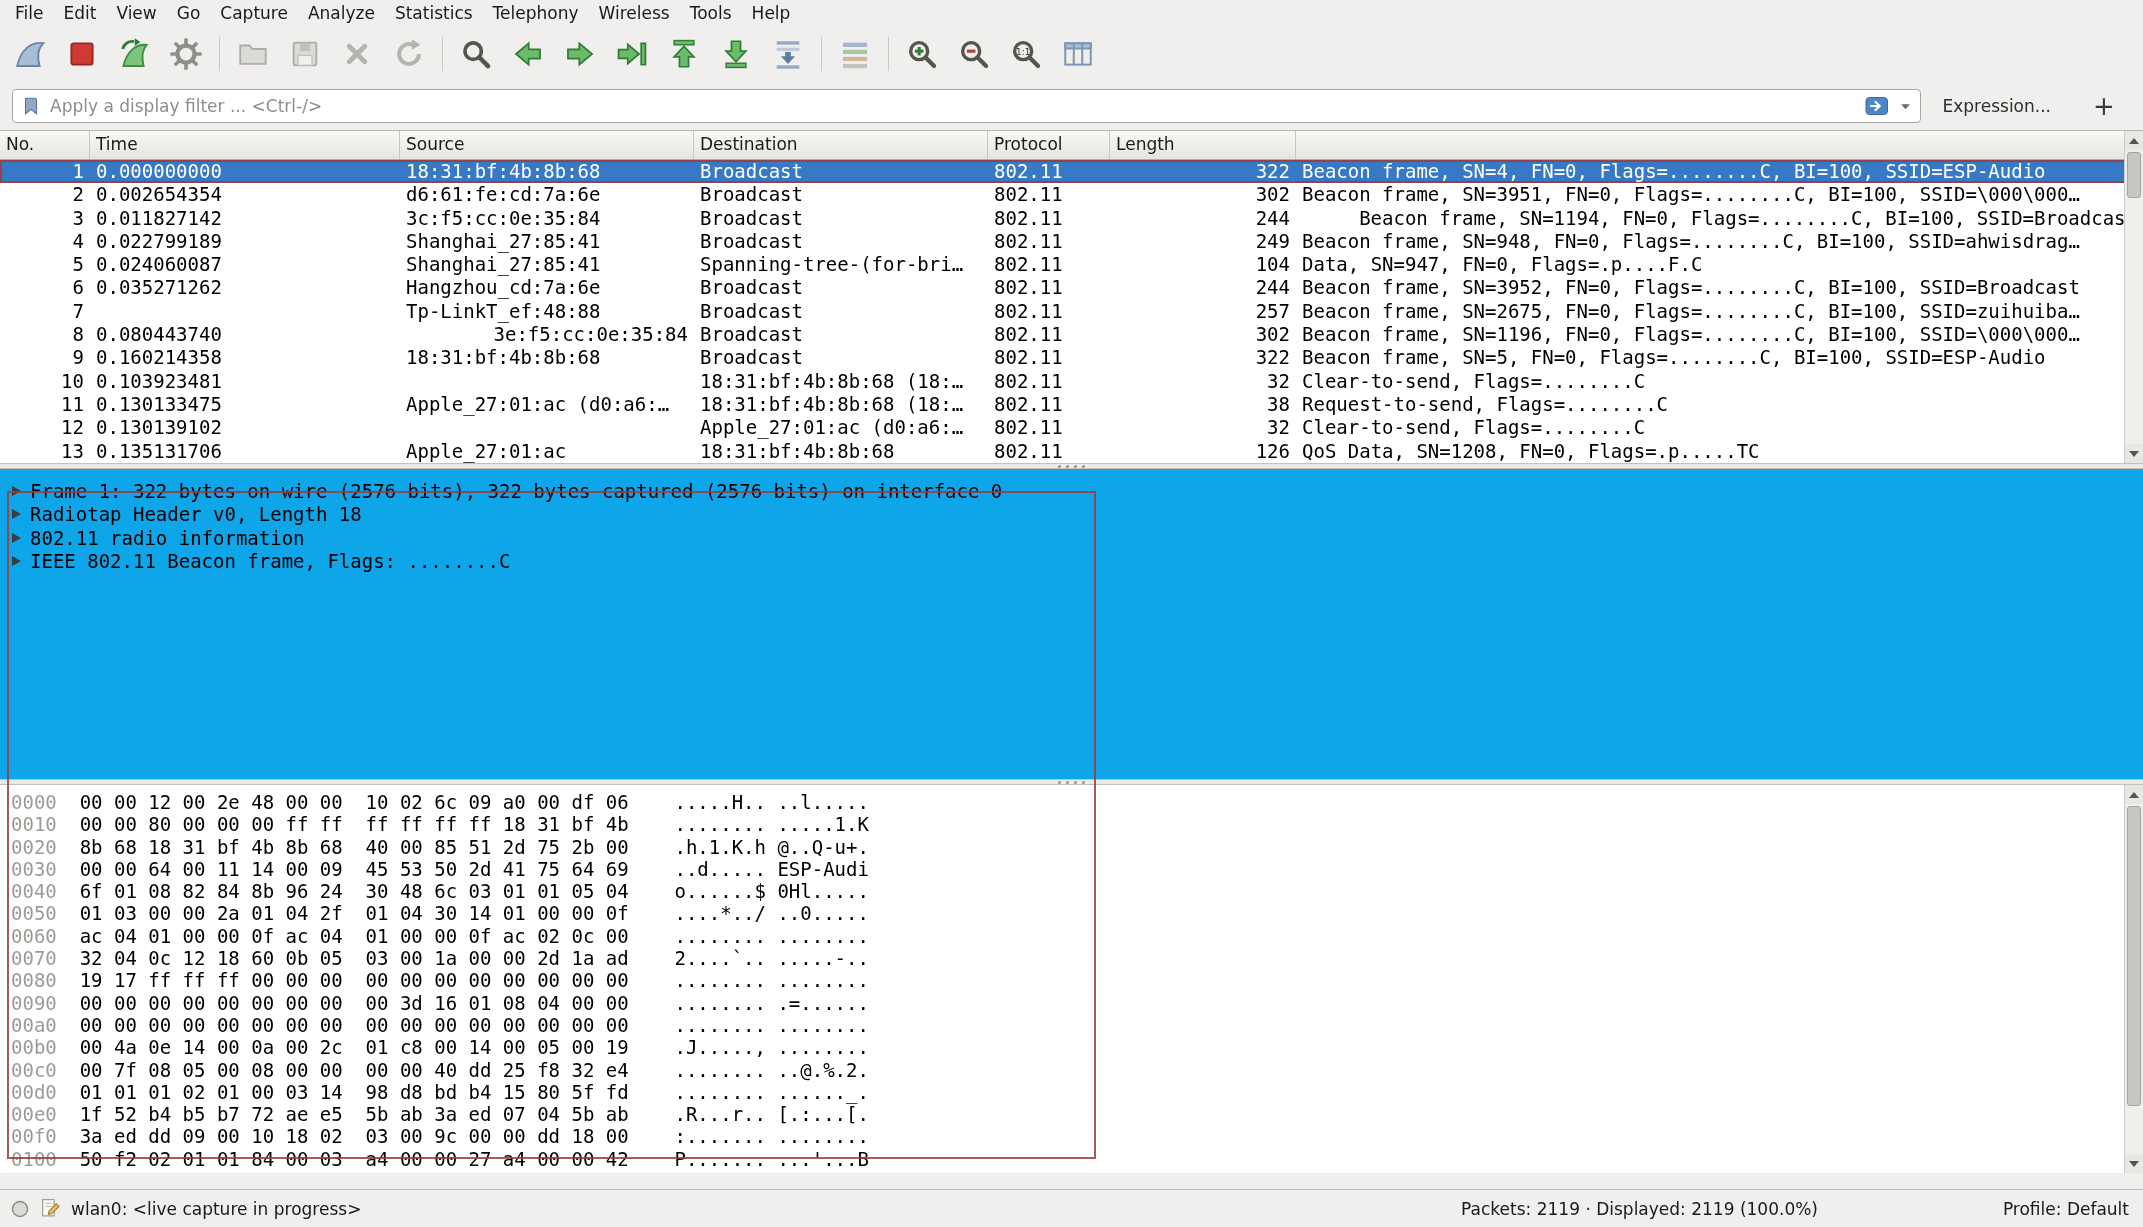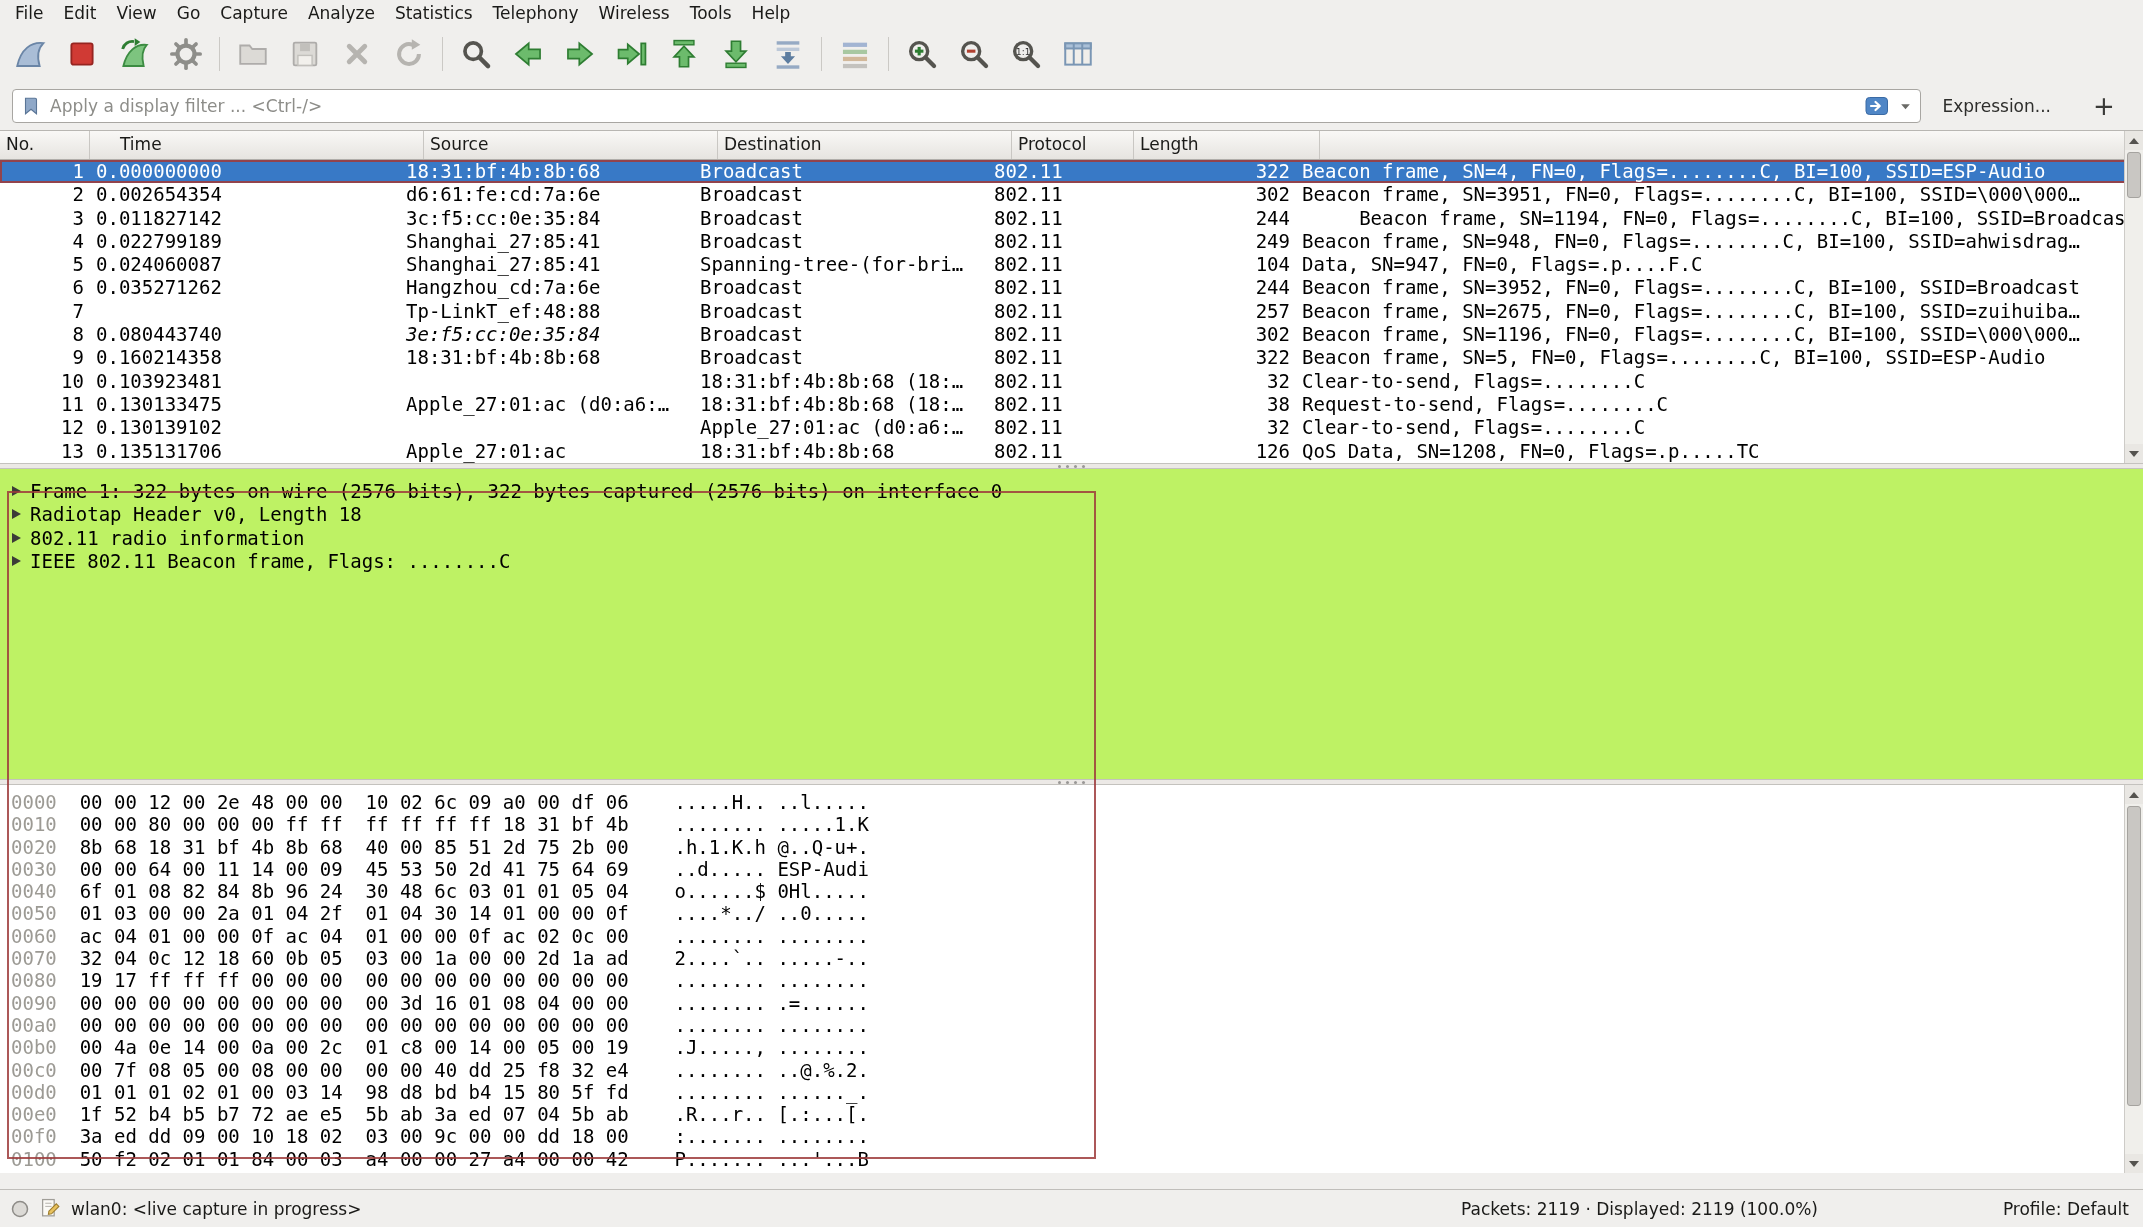--- a/index.html
+++ b/index.html
@@ -47,21 +47,21 @@
   .pl-cell { padding:0 6px; white-space:pre; overflow:hidden; }
 
   
   .splitter { height:6px; background:#ece9e6; border-top:1px solid #c4c2be; border-bottom:1px solid #c4c2be;
               position:relative; flex:none; }
   .splitter .dots { position:absolute; left:50%; top:50%; margin:-1.5px 0 0 -14px; width:3px; height:3px;
                     border-radius:50%; background:#9a9896;
                     box-shadow:8px 0 0 #9a9896, 16px 0 0 #9a9896, 24px 0 0 #9a9896; }
 
   
-  .details-pane { height:310px; background:#bef264; overflow:hidden; padding:10px 0 8px 10px;
+  .details-pane { height:310px; background:#0ea5e9; overflow:hidden; padding:10px 0 8px 10px;
                   font-family:"DejaVu Sans Mono","Liberation Mono",monospace; font-size:19px; }
   .detail-line { height:23.5px; display:flex; align-items:center; white-space:pre; color:#000; }
   .expander { width:0; height:0; border-left:9px solid #3c3c38; border-top:5.5px solid transparent;
               border-bottom:5.5px solid transparent; margin:0 9px 0 2px; flex:none; }
 
   
   .hex-pane { position:relative; height:388px; background:#fff; overflow:hidden;
               padding:6px 0 0 11px; font-family:"DejaVu Sans Mono","Liberation Mono",monospace; font-size:19px; }
   .hex-row { height:22.3px; line-height:22.2px; white-space:pre; color:#000; }
   .hex-offset { color:#9c9a94; display:inline-block; width:4ch; }
@@ -270,21 +270,21 @@
           </svg>
       </span>
     </div>
     <button class="expression-btn">Expression...</button>
     <button class="add-filter-btn">+</button>
   </div>
 
   <div class="packet-pane">
     <div class="pl-header" id="pl-header">
         <div class="pl-hcell" style="flex: 0 0 90px;">No.</div>
-        <div class="pl-hcell" style="flex: 0 0 310px; margin-left: 24px;">Time</div>
+        <div class="pl-hcell" style="flex: 0 0 310px;">Time</div>
         <div class="pl-hcell" style="flex: 0 0 294px;">Source</div>
         <div class="pl-hcell" style="flex: 0 0 294px;">Destination</div>
         <div class="pl-hcell" style="flex: 0 0 122px;">Protocol</div>
         <div class="pl-hcell" style="flex: 0 0 186px;">Length</div>
       </div>
     <div class="pl-rows" id="pl-rows">
         <div class="pl-row selected">
           <div class="pl-cell" style="flex: 0 0 90px; text-align: right;">1</div>
           <div class="pl-cell" style="flex: 0 0 310px; text-align: left;">0.000000000</div>
           <div class="pl-cell" style="flex: 0 0 294px; text-align: left;">18:31:bf:4b:8b:68</div>
@@ -343,21 +343,21 @@
           <div class="pl-cell" style="flex: 0 0 310px; text-align: left; margin-top: 40px;">0.055536422</div>
           <div class="pl-cell" style="flex: 0 0 294px; text-align: left;">Tp-LinkT_ef:48:88</div>
           <div class="pl-cell" style="flex: 0 0 294px; text-align: left;">Broadcast</div>
           <div class="pl-cell" style="flex: 0 0 122px; text-align: left;">802.11</div>
           <div class="pl-cell" style="flex: 0 0 186px; text-align: right;">257</div>
           <div class="pl-cell" style="flex: 1 1 auto; text-align: left;">Beacon frame, SN=2675, FN=0, Flags=........C, BI=100, SSID=zuihuiba…</div>
         </div>
         <div class="pl-row">
           <div class="pl-cell" style="flex: 0 0 90px; text-align: right;">8</div>
           <div class="pl-cell" style="flex: 0 0 310px; text-align: left;">0.080443740</div>
-          <div class="pl-cell" style="flex: 0 0 294px; text-align: left; font-style: italic;">3e:f5:cc:0e:35:84</div>
+          <div class="pl-cell" style="flex: 0 0 294px; text-align: right;">3e:f5:cc:0e:35:84</div>
           <div class="pl-cell" style="flex: 0 0 294px; text-align: left;">Broadcast</div>
           <div class="pl-cell" style="flex: 0 0 122px; text-align: left;">802.11</div>
           <div class="pl-cell" style="flex: 0 0 186px; text-align: right;">302</div>
           <div class="pl-cell" style="flex: 1 1 auto; text-align: left;">Beacon frame, SN=1196, FN=0, Flags=........C, BI=100, SSID=\000\000…</div>
         </div>
         <div class="pl-row">
           <div class="pl-cell" style="flex: 0 0 90px; text-align: right;">9</div>
           <div class="pl-cell" style="flex: 0 0 310px; text-align: left;">0.160214358</div>
           <div class="pl-cell" style="flex: 0 0 294px; text-align: left;">18:31:bf:4b:8b:68</div>
           <div class="pl-cell" style="flex: 0 0 294px; text-align: left;">Broadcast</div>

